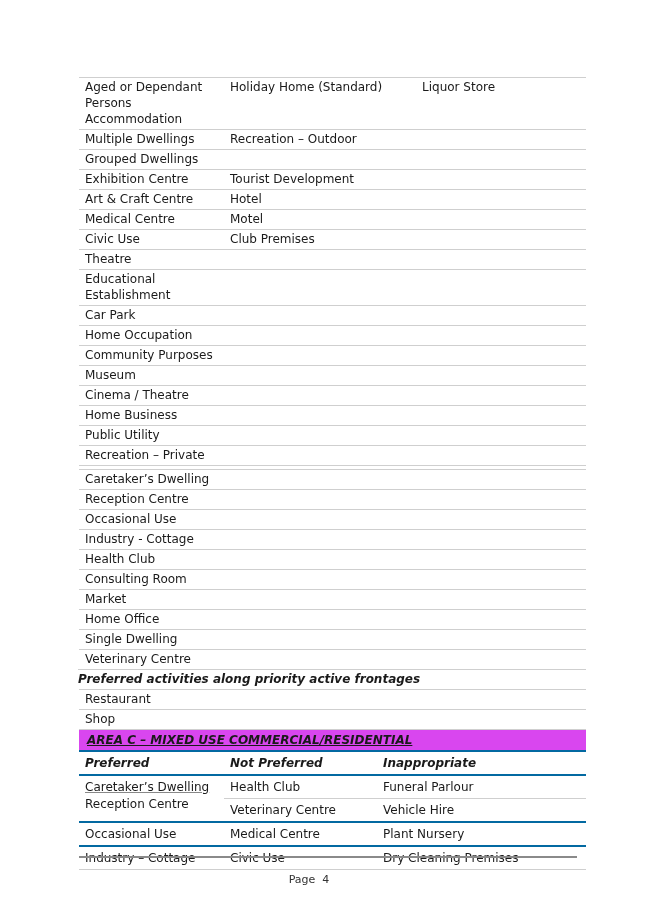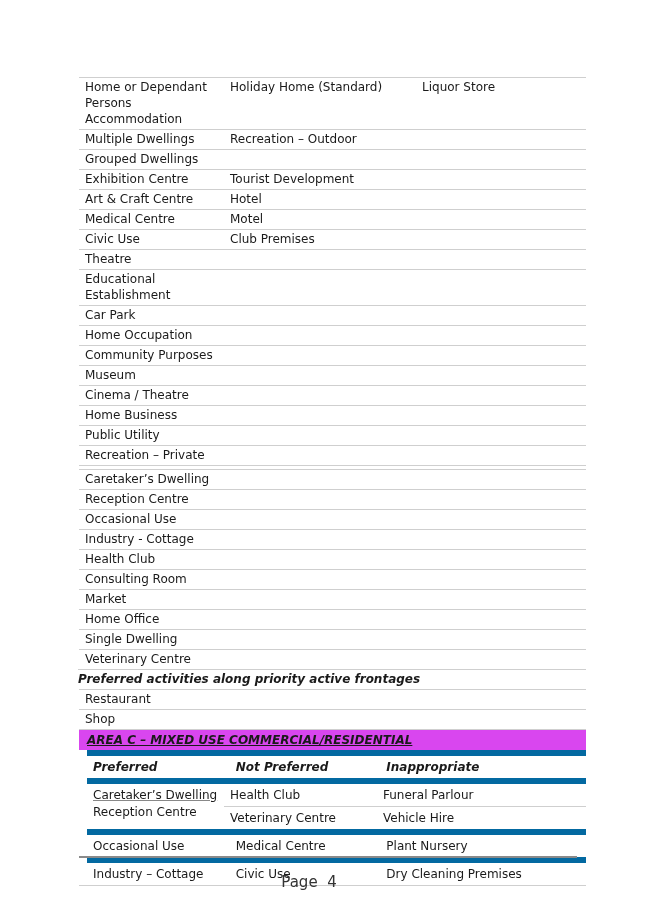--- a/index.html
+++ b/index.html
@@ -13,35 +13,35 @@
   .c2 { width: 192px; }
   .c3 { width: 170px; }
   .c2b { width: 153px; }
   .c3b { width: 209px; }
   .section-title { font-weight: bold; font-style: italic; font-size: 12px; line-height: 16px;
                    padding: 1px 0 2px 0; }
   .area-row { background: #d946ef; }
   .area-title { font-weight: bold; font-style: italic; text-decoration: underline;
                 font-size: 12px; line-height: 16px; padding: 2px 0 2px 8px; }
   .hdr { font-weight: bold; font-style: italic; padding-top: 3px; padding-bottom: 4px; }
-  .cRow { display: flex; border-top: 6px solid #0369a1; margin-left: 8px; }
+  .cRow { display: flex; border-top: 2px solid #0369a1; }
   .cRow .cell { padding-top: 3px; padding-bottom: 3px; }
   .underline { text-decoration: underline; text-decoration-color: #888; }
   .bottom-line { position: absolute; left: 79px; top: 856px; width: 498px; height: 2px; background: #8a8a8a; }
-  .footer { position: absolute; left: 0; width: 618px; top: 873px; text-align: center; font-size: 15px; color: #333; }
+  .footer { position: absolute; left: 0; width: 618px; top: 873px; text-align: center; font-size: 11px; color: #333; }
   .tbl-end { border-top: 1px solid #cfcfcf; }
 </style>
 </head>
 <body>
 
 <div class="page">
   <div class="tbl">
 
     <div class="row">
-      <div class="cell c1" style="width:145px">Home or Dependant Persons Accommodation</div>
+      <div class="cell c1" style="width:145px">Aged or Dependant Persons Accommodation</div>
       <div class="cell c2">Holiday Home (Standard)</div>
       <div class="cell c3">Liquor Store</div>
     </div>
     <div class="row">
         <div class="cell c1">Multiple Dwellings</div>
         <div class="cell c2">Recreation – Outdoor</div>
         <div class="cell c3"></div>
       </div>
     <div class="row">
         <div class="cell c1">Grouped Dwellings</div>

